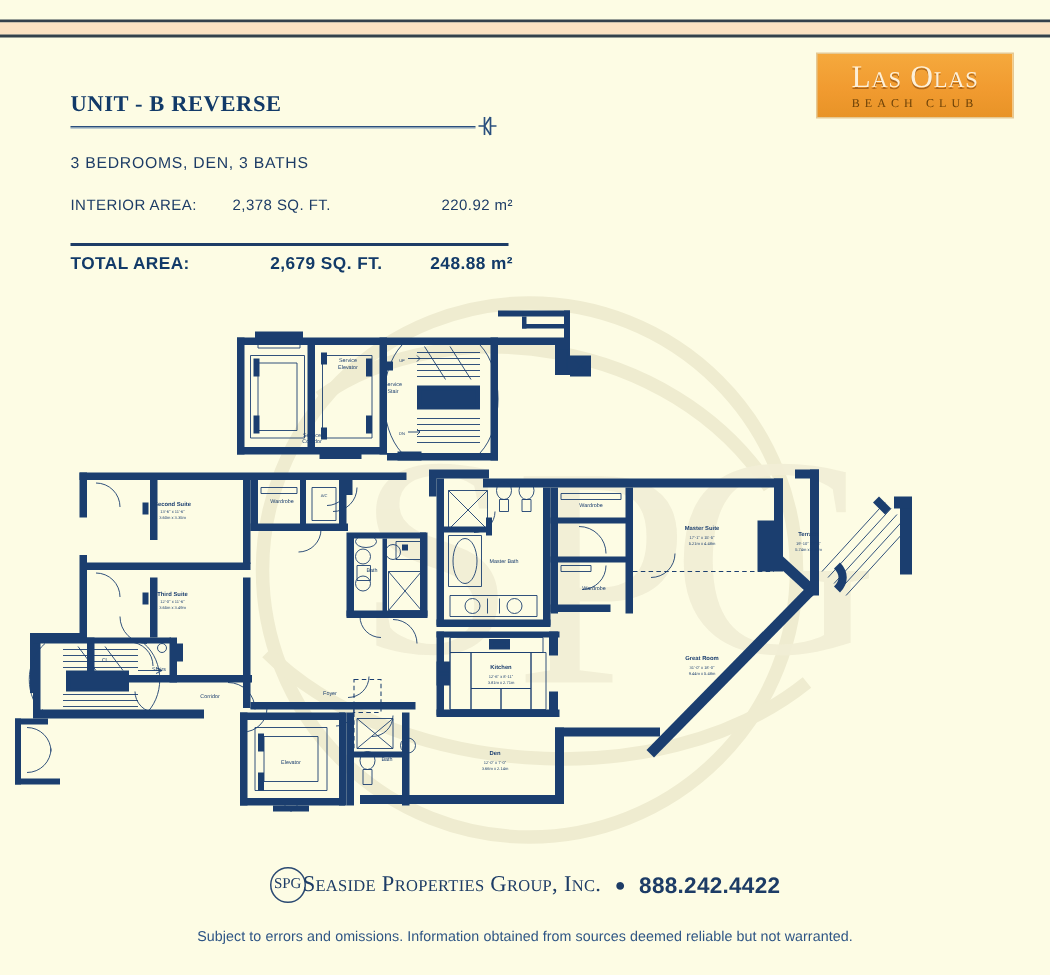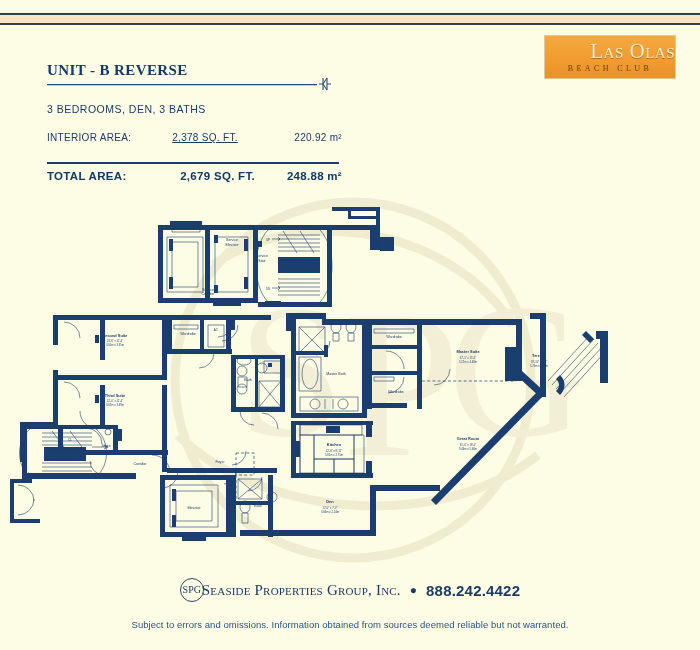--- a/index.html
+++ b/index.html
@@ -18,21 +18,21 @@
   #top-band .rule-bot{position:absolute;left:0;top:23px;width:700px;height:2px;background:#34414b;}
 
   
   #logo{
     position:absolute;left:545px;top:36px;width:130px;height:42px;
     background:linear-gradient(180deg,#f5a93d 0%,#f19b30 55%,#e89327 100%);
     box-shadow:0 0 0 1px rgba(200,140,50,.45);
     overflow:hidden;
   }
   #logo .lo-main{
-    position:absolute;left:0;right:0;top:3px;text-align:right;
+    position:absolute;left:0;right:0;top:3px;text-align:center;
     font-family:"Liberation Serif", serif;
     font-size:21px;letter-spacing:.5px;color:#fdf0d8;
     font-variant:small-caps;font-weight:400;
     text-shadow:0 1px 0 rgba(120,60,10,.55);
     white-space:nowrap;
   }
   #logo .lo-sub{
     position:absolute;left:0;right:0;top:28px;text-align:center;
     font-family:"Liberation Serif", serif;
     font-size:8px;letter-spacing:3.4px;color:#6d4208;
@@ -49,21 +49,21 @@
   #title-rule{position:absolute;left:47px;top:84px;width:270px;height:1px;background:#2a4f7e;}
   #title-rule2{position:absolute;left:47px;top:85px;width:270px;height:1px;background:#7e9cbd;opacity:.5;}
   #title-endcap{position:absolute;left:318px;top:74px;width:14px;height:20px;color:#2a4f7e;font-size:15px;line-height:20px;}
 
   #bedline{position:absolute;left:47px;top:103px;font-size:10.5px;letter-spacing:.5px;color:#1d3c66;white-space:nowrap;}
 
   #areas{position:absolute;left:47px;top:132px;width:295px;color:#1d3c66;font-size:10px;letter-spacing:.3px;}
   #areas table{border-collapse:collapse;width:100%;}
   #areas td{padding:0;height:13px;vertical-align:top;white-space:nowrap;}
   #areas td.lab{width:108px;}
-  #areas td.sf{width:100px;text-align:center;padding-right:14px;text-decoration:underline;}
+  #areas td.sf{width:100px;text-align:left;padding-right:14px;}
   #areas td.m2{text-align:right;}
   #area-rule{position:absolute;left:47px;top:162px;width:292px;height:1.5px;background:#1d3c66;}
   #total{position:absolute;left:47px;top:170px;width:295px;color:#123a68;font-size:11.5px;font-weight:700;letter-spacing:.3px;}
   #total table{border-collapse:collapse;width:100%;}
   #total td{padding:0;white-space:nowrap;}
   #total td.lab{width:108px;}
   #total td.sf{width:100px;text-align:right;padding-right:14px;}
   #total td.m2{text-align:right;}
 
   

